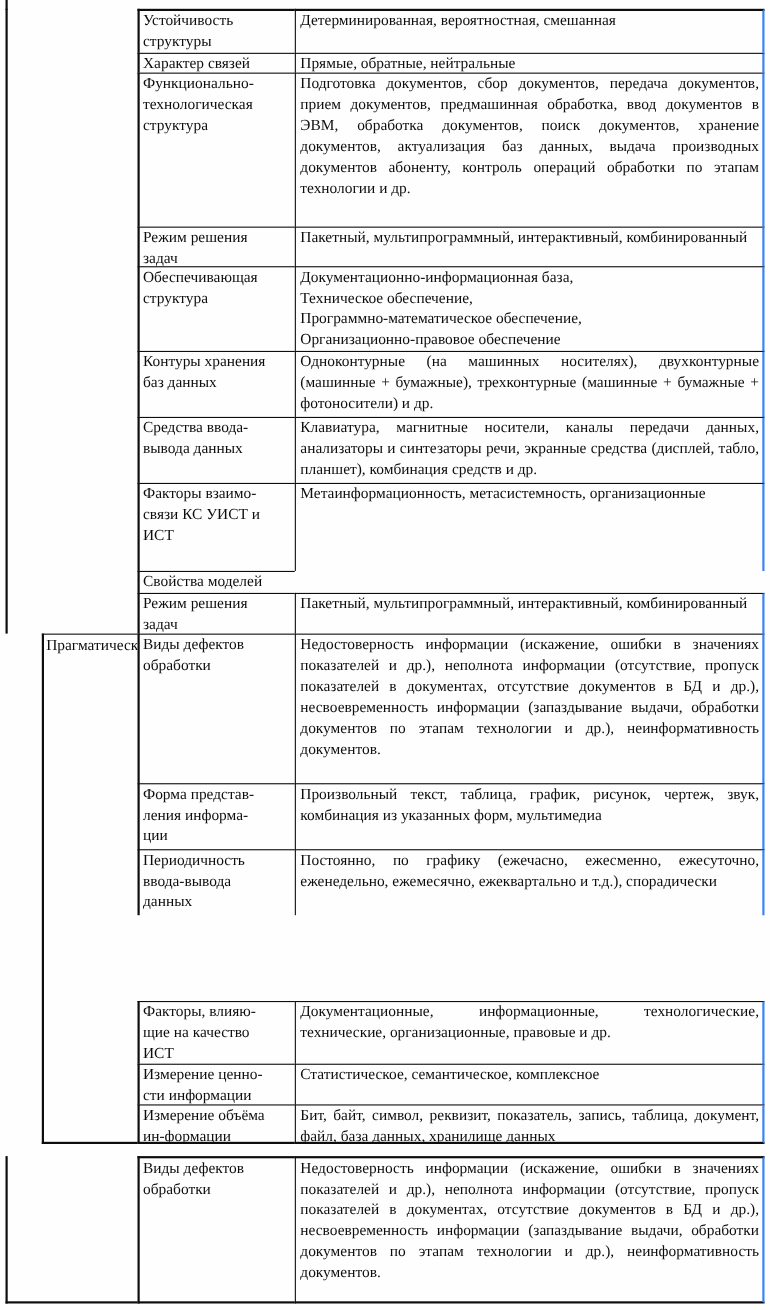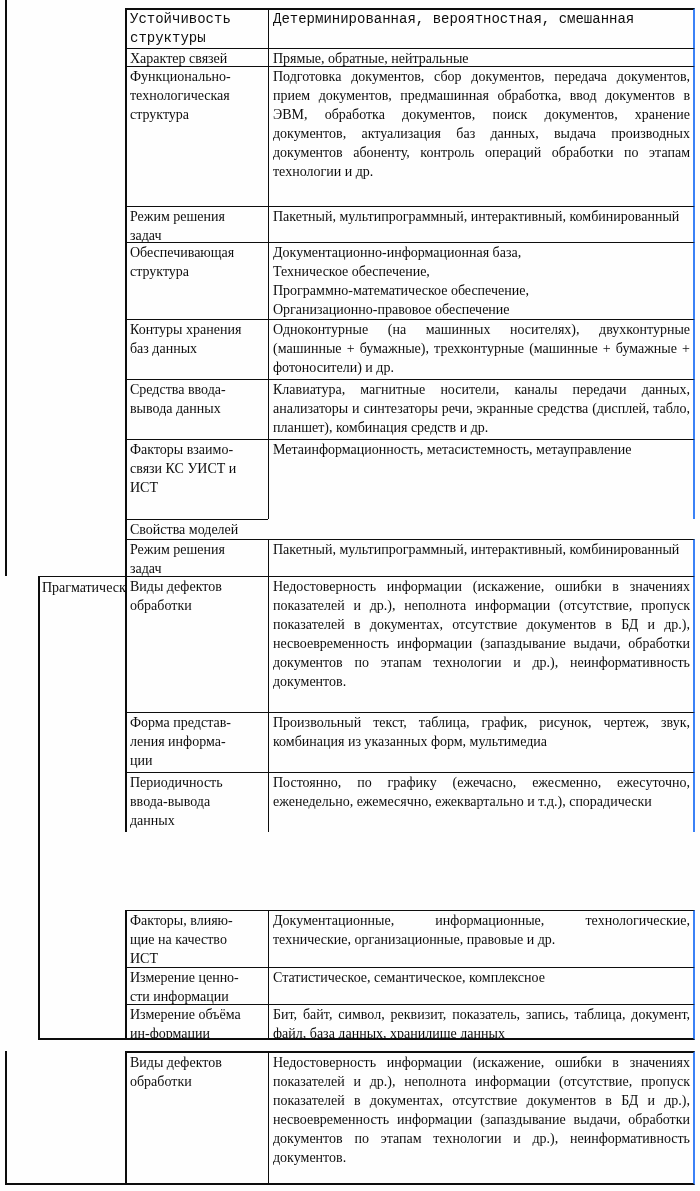--- a/index.html
+++ b/index.html
@@ -55,21 +55,21 @@
     grid-column:3;
     border-left:1px solid #0d0d0d;
     border-top:1px solid #0d0d0d;
     border-right:2px solid #3b82f6;
     padding:0 3px 0 4px;
     white-space:pre-line;
     line-height:19px;
     text-align:justify;
     overflow:hidden;
   }
-  .first-row{border-top:2px solid #0d0d0d;font-family:Liberation Mono, monospace;}
+  .first-row{border-top:2px solid #0d0d0d;}
   .last-row{border-bottom:2px solid #0d0d0d;}
   .seg2 .lab,.seg2 .val{
     border-top:2px solid #0d0d0d;
     border-bottom:2px solid #0d0d0d;
   }
   .seg2 .gcell{
     grid-row:1;
     border-bottom:2px solid #0d0d0d;
   }
 </style>
@@ -112,21 +112,21 @@
 баз данных</div>
     <div class="val" style="grid-row:6">Одноконтурные (на машинных носителях), двухконтурные (машинные + бумажные), трехконтурные (машинные + бумажные + фотоносители) и др.</div>
 
     <div class="lab" style="grid-row:7">Средства ввода-
 вывода данных</div>
     <div class="val" style="grid-row:7">Клавиатура, магнитные носители, каналы передачи данных, анализаторы и синтезаторы речи, экранные средства (дисплей, табло, планшет), комбинация средств и др.</div>
 
     <div class="lab" style="grid-row:8">Факторы взаимо-
 связи КС УИСТ и
 ИСТ</div>
-    <div class="val" style="grid-row:8">Метаинформационность, метасистемность, метауправление</div>
+    <div class="val" style="grid-row:8">Метаинформационность, метасистемность, организационные</div>
 
     <div class="lab" style="grid-row:9">Свойства моделей</div>
 
     <div class="lab" style="grid-row:10">Режим решения
 задач</div>
     <div class="val" style="grid-row:10">Пакетный, мультипрограммный, интерактивный, комбинированный</div>
 
     <div class="lab" style="grid-row:11">Виды дефектов
 обработки</div>
     <div class="val" style="grid-row:11">Недостоверность информации (искажение, ошибки в значениях показателей и др.), неполнота информации (отсутствие, пропуск показателей в документах, отсутствие документов в БД и др.), несвоевременность информации (запаздывание выдачи, обработки документов по этапам технологии и др.), неинформативность документов.</div>

